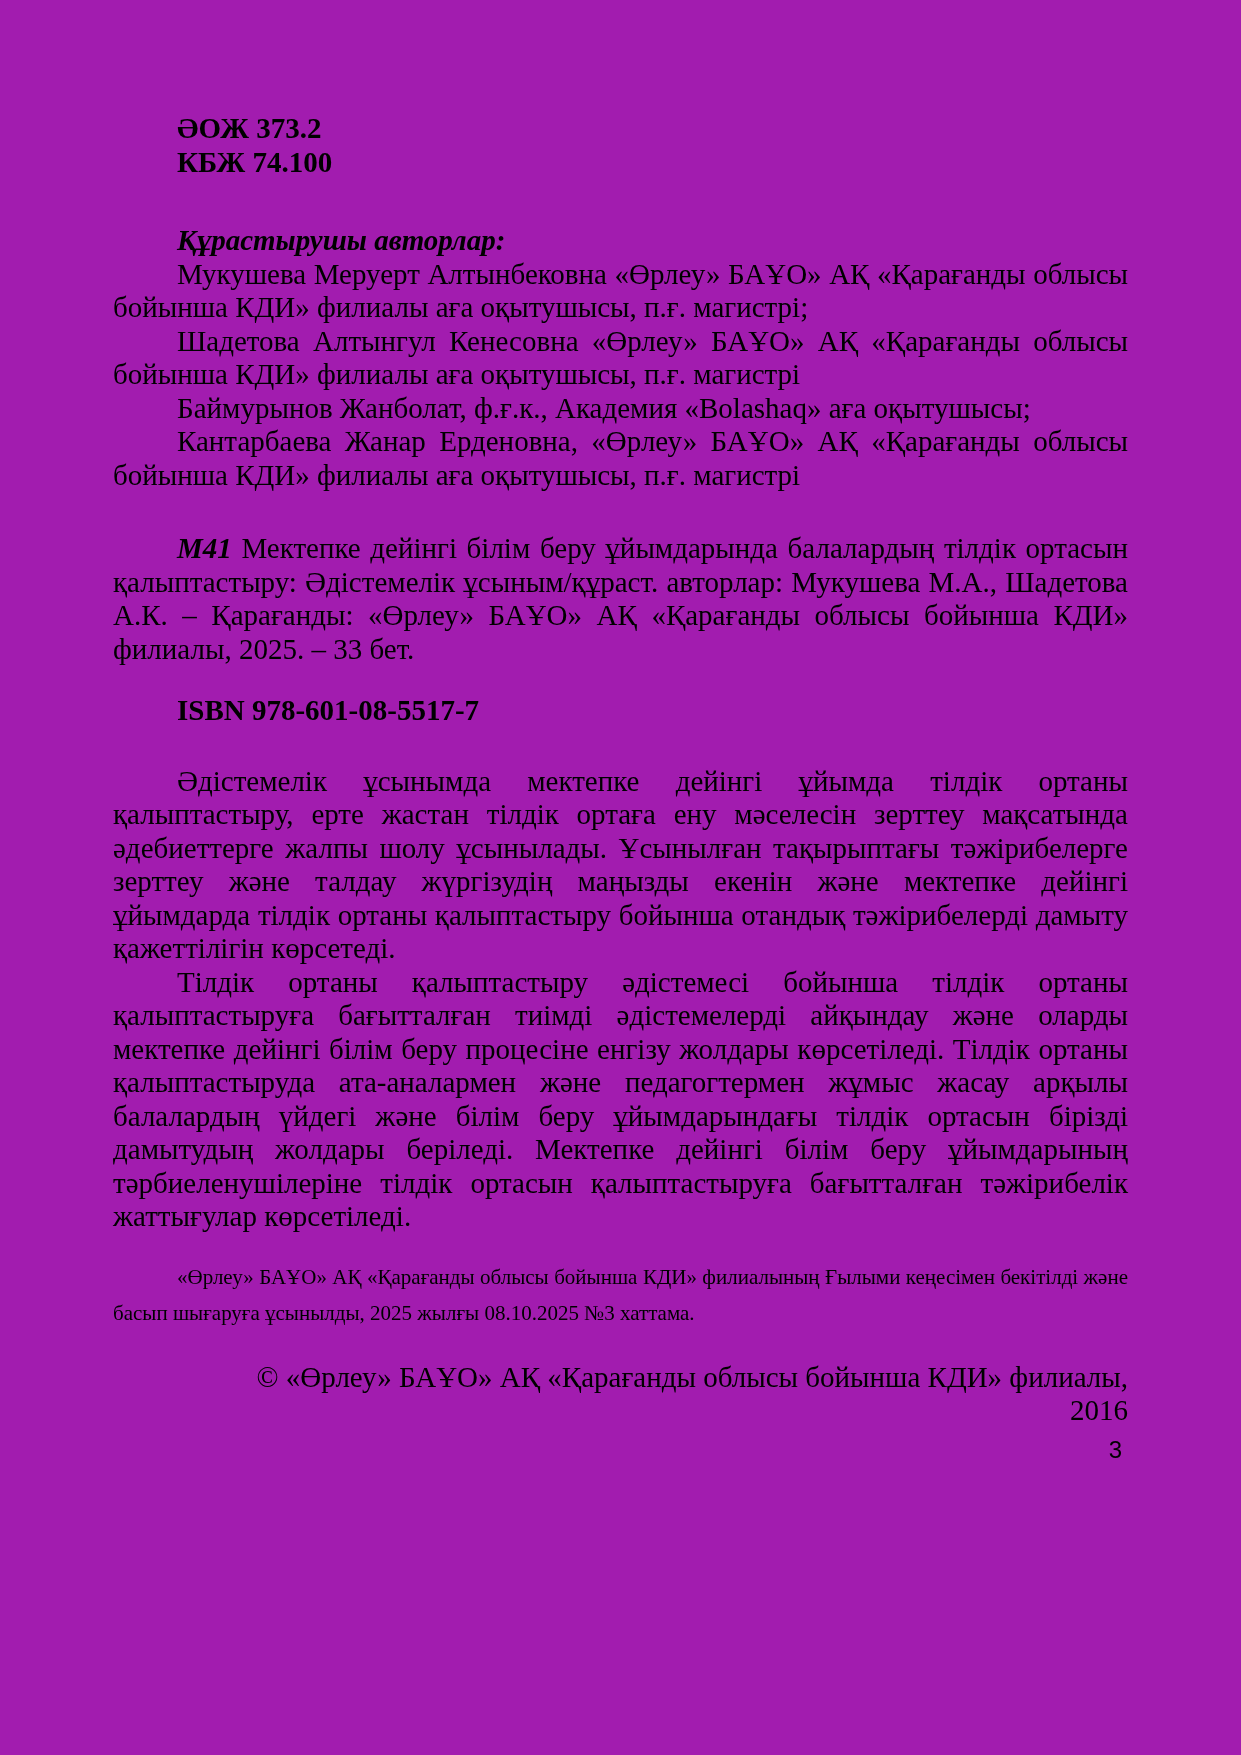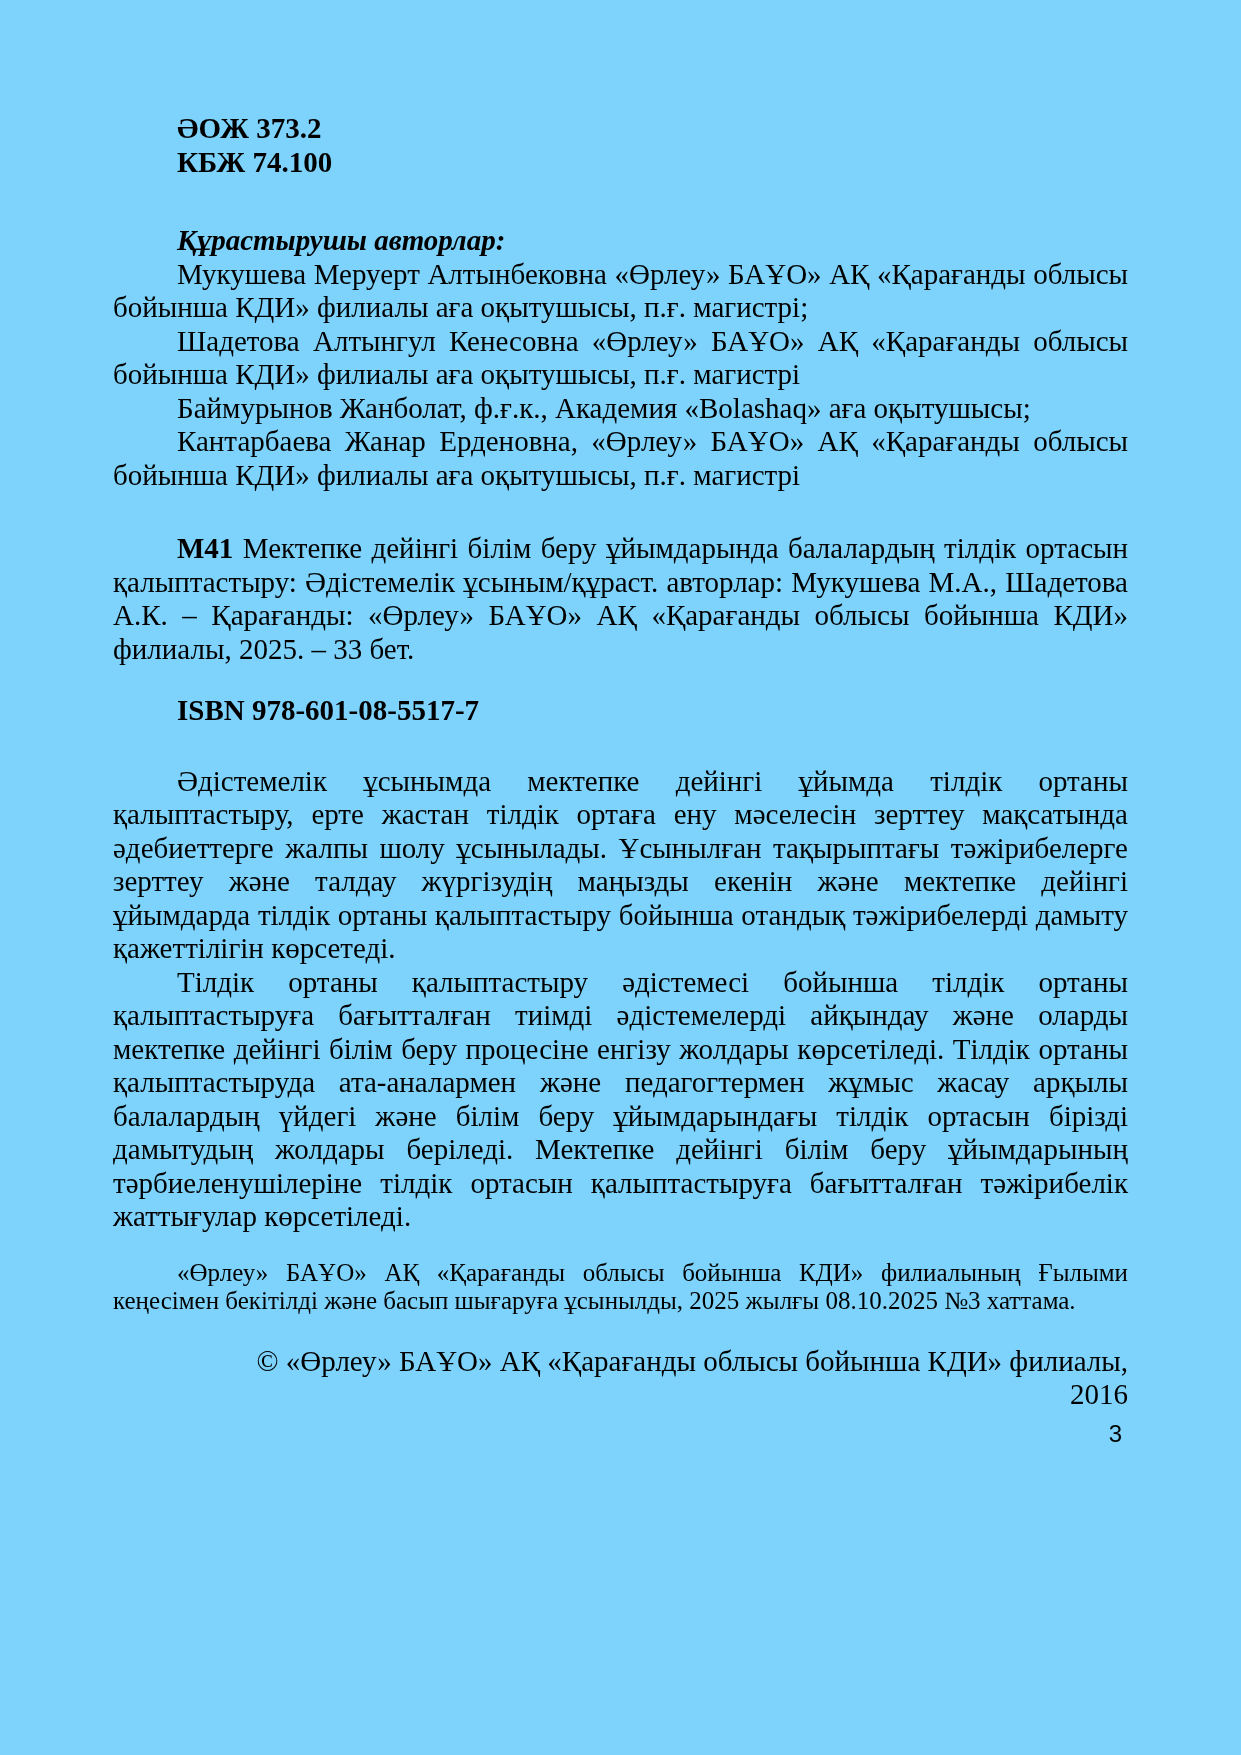--- a/index.html
+++ b/index.html
@@ -4,21 +4,21 @@
 <style>
   html, body {
     margin: 0;
     padding: 0;
     background: #ffffff;
   }
   .page {
     position: relative;
     width: 1241px;
     height: 1755px;
-    background: #7dd3fc;
+    background: #a21caf;
     color: #000000;
     font-family: "Liberation Serif", serif;
     overflow: hidden;
   }
   .content {
     position: absolute;
     left: 113px;
     top: 112px;
     width: 1015px;
     font-size: 29px;
@@ -32,42 +32,42 @@
   }
   p.code-line { font-weight: bold; text-align: left; }
   p.section-heading { font-weight: bold; text-align: left; }
   p.isbn-line { font-weight: bold; text-align: left; }
   .gap-lg { margin-top: 45px !important; font-style: italic; }
   .gap-catalog { margin-top: 40px !important; }
   .gap-isbn { margin-top: 28px !important; }
   .gap-annotation { margin-top: 37px !important; }
   p.approval {
     margin-top: 25px !important;
-    font-size: 25px;
-    line-height: 28px;
+    font-size: 21px;
+    line-height: 36px;
   }
   p.copyright {
     margin-top: 30px !important;
     text-align: right;
     text-indent: 0;
   }
   p.copyright-year {
     text-align: right;
     text-indent: 0;
   }
   p.page-number {
     margin-top: 8px !important;
     text-align: right;
     text-indent: 0;
     padding-right: 6px;
     font-family: "Liberation Sans", sans-serif;
     font-size: 24px;
     line-height: 28px;
   }
-  b.catalog-code { font-weight: bold; }
+  b.catalog-code { font-weight: bold; font-style: italic; }
 </style>
 </head>
 <body>
 
 <div class="page">
   <div class="content">
 
     <p class="code-line">ӘОЖ 373.2</p>
     <p class="code-line">КБЖ 74.100</p>
 

